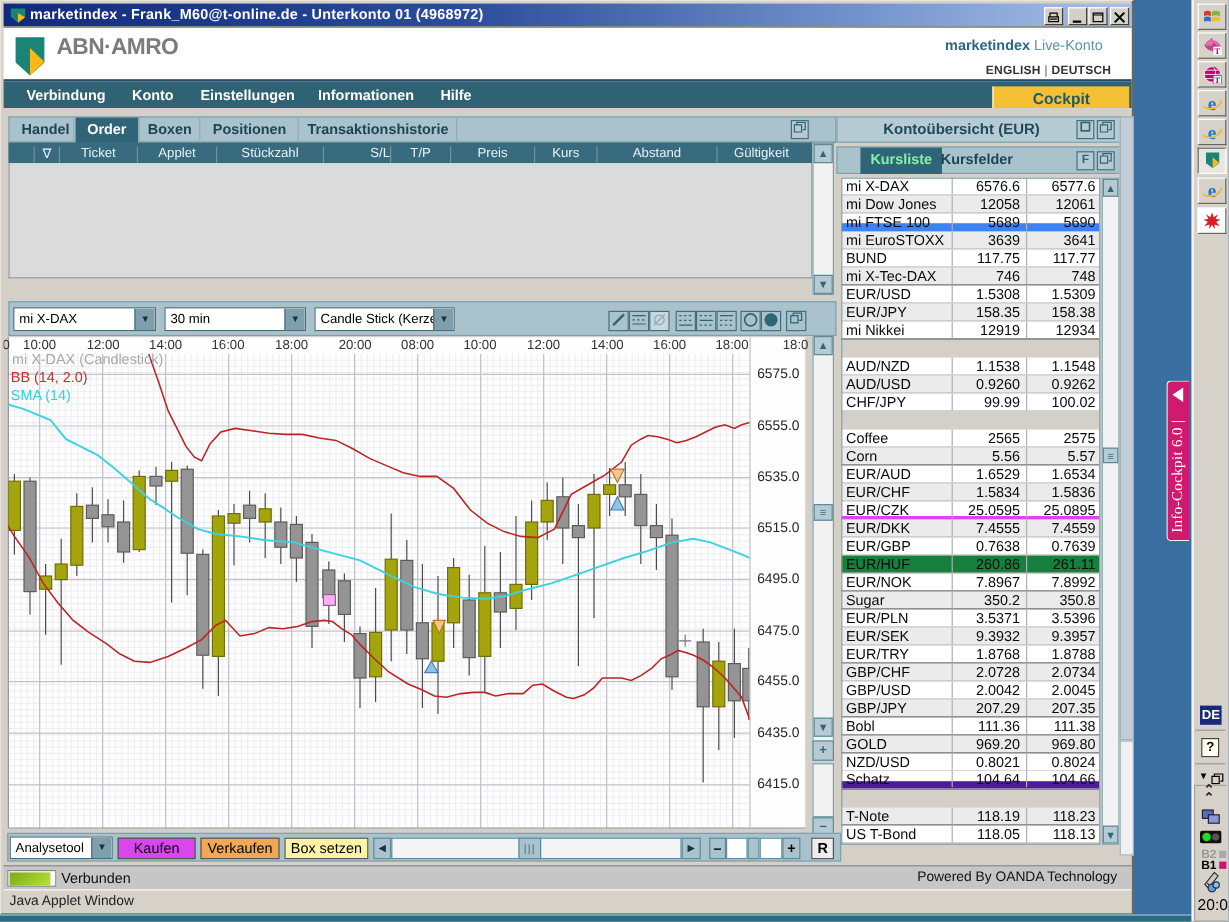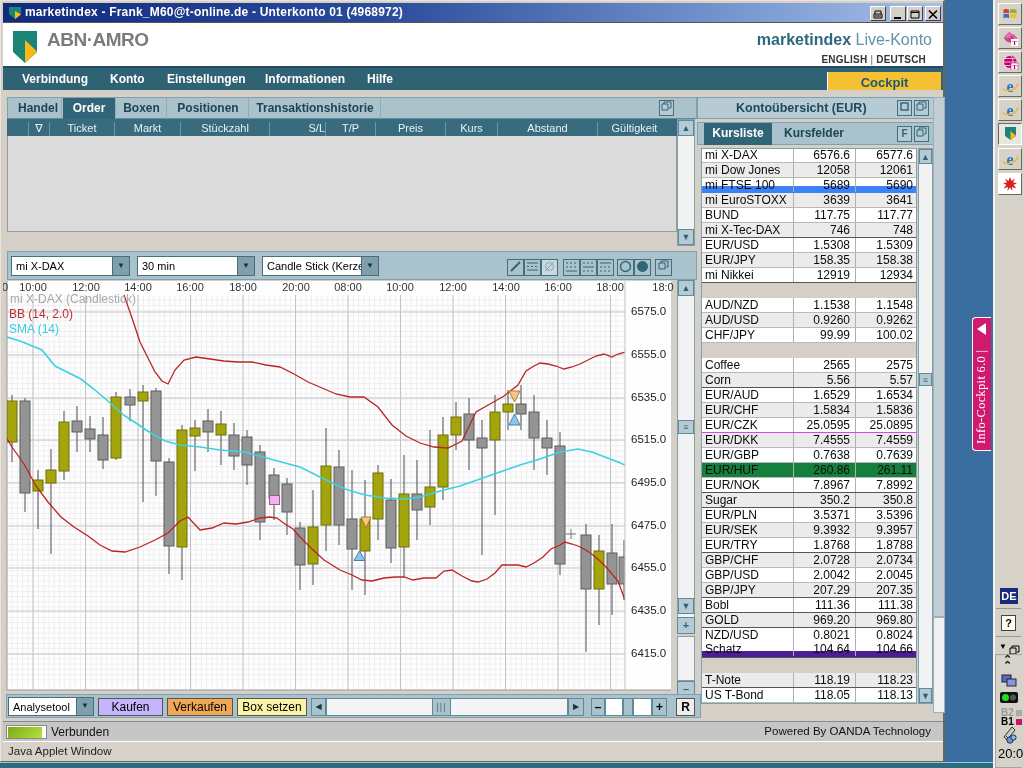--- a/index.html
+++ b/index.html
@@ -9,21 +9,21 @@
  border-top:1px solid #e8e4dc;border-left:1px solid #e8e4dc;border-right:2px solid #6a675f;border-bottom:1px solid #6a675f}
 #title{position:absolute;left:2px;top:2px;width:940px;height:19px;
  background:linear-gradient(90deg,#122a7d 0%,#2a4b9b 40%,#7c9bd2 80%,#a8c0e8 100%);color:#fff;
  font-size:12px;font-weight:bold;line-height:19px}
 #title .txt{position:absolute;left:22px;top:0;white-space:nowrap;letter-spacing:.2px}
 .tbtn{position:absolute;top:3px;width:16px;height:15px;background:#d4d0c8;border:1px solid;
  border-color:#fff #404040 #404040 #fff;text-align:center}
 
 #band{position:absolute;left:2px;top:21px;width:940px;height:46px;background:#fff;border-top:1px solid #555;border-bottom:2px solid #24496b}
 #abn{position:absolute;left:44px;top:6px;font-size:19px;font-weight:bold;color:#7b7b7b;letter-spacing:-.5px}
-#mi{position:absolute;right:11px;top:8px;font-size:16px;color:#5e93a8;white-space:nowrap}
+#mi{position:absolute;right:24px;top:8px;font-size:12px;color:#5e93a8;white-space:nowrap}
 #mi b{color:#2e6880}
 #lang{position:absolute;right:17px;top:31px;font-size:10px;font-weight:bold;color:#333;letter-spacing:.2px}
 
 #menu{position:absolute;left:2px;top:67px;width:940px;height:22px;background:#2f6374;color:#fff;font-size:12px;font-weight:bold}
 #menu span{position:absolute;top:4px}
 #cockpit{position:absolute;left:824px;top:0;width:114px;height:22px;background:#f5c033;color:#1e5a6a;
  text-align:center;line-height:22px;font-weight:bold;font-size:13px;border-left:1px solid #fff}
 #content{position:absolute;left:2px;top:89px;width:940px;height:651px;background:#d4d0c8}
 
 #ltabs{position:absolute;left:4px;top:7px;width:690px;height:22px;background:#a9c2cc;border:1px solid #7fa0ac;border-bottom:1px solid #5e8a99}
@@ -120,21 +120,21 @@
       <span class="t" style="left:160px;width:81px">Positionen</span>
       <span class="t" style="left:242px;width:131px">Transaktionshistorie</span>
       <span class="wbtn" style="left:651px;top:2px"><svg width="11" height="10" viewBox="0 0 11 10">
             <path d="M1,3 h6 v6 h-6 z M3,3 v-2 h7 v6 h-2" stroke="#2f6576" fill="none"></path>
           </svg></span>
     </div>
 
     <div id="ohdr">
         <span style="position:absolute;left:21px;width:21px;top:3px;text-align:center;border-left:1px solid #6e95a4;height:14px">∇</span>
         <span style="position:absolute;left:42px;width:65px;top:3px;text-align:center;border-left:1px solid #6e95a4;height:14px">Ticket</span>
-        <span style="position:absolute;left:107px;width:66px;top:3px;text-align:center;border-left:1px solid #6e95a4;height:14px">Markt</span>
+        <span style="position:absolute;left:107px;width:66px;top:3px;text-align:center;border-left:1px solid #6e95a4;height:14px">Applet</span>
         <span style="position:absolute;left:173px;width:89px;top:3px;text-align:center;border-left:1px solid #6e95a4;height:14px">Stückzahl</span>
         <span style="position:absolute;left:262px;width:56px;top:3px;text-align:right;border-left:1px solid #6e95a4;height:14px">S/L</span>
         <span style="position:absolute;left:318px;width:50px;top:3px;text-align:center;border-left:1px solid #6e95a4;height:14px">T/P</span>
         <span style="position:absolute;left:368px;width:70px;top:3px;text-align:center;border-left:1px solid #6e95a4;height:14px">Preis</span>
         <span style="position:absolute;left:438px;width:52px;top:3px;text-align:center;border-left:1px solid #6e95a4;height:14px">Kurs</span>
         <span style="position:absolute;left:490px;width:100px;top:3px;text-align:center;border-left:1px solid #6e95a4;height:14px">Abstand</span>
         <span style="position:absolute;left:590px;width:74px;top:3px;text-align:center;border-left:1px solid #6e95a4;height:14px">Gültigkeit</span>
       </div>
     <div id="obody"></div>
     <div class="sbv" style="left:674px;top:29px;height:127px">
@@ -538,21 +538,21 @@
       <div class="sbtn" style="top:0">▲</div>
       <div class="sthumb" style="top:140px;height:14px">≡</div>
       <div class="sbtn" style="top:318px">▼</div>
     </div>
     <div class="sbtn abs" style="left:674px;top:527px;font-size:11px;font-weight:bold;width:18px;height:17px">+</div>
     <div class="sbv" style="left:674px;top:546px;height:45px"></div>
     <div class="sbtn abs" style="left:674px;top:591px;font-size:11px;font-weight:bold;width:18px;height:17px">–</div>
 
     <div id="btb">
       <span class="dd" style="left:1px;width:86px;top:2px;height:19px">Analysetool<span class="da" style="height:17px;line-height:16px">▼</span></span>
-      <span class="bb" style="left:91px;width:65px;background:#c4b5fd">Kaufen</span>
+      <span class="bb" style="left:91px;width:65px;background:#d946ef">Kaufen</span>
       <span class="bb" style="left:160px;width:66px;background:#f0a854">Verkaufen</span>
       <span class="bb" style="left:230px;width:70px;background:#fdf3a7">Box setzen</span>
       <span class="bb" style="left:304px;width:15px;background:#a9c2cc;border-color:#5e8a99;color:#17333d;font-size:8px">◀</span>
       <span class="bb" style="left:319px;width:242px;background:#f4f4f4;border-color:#5e8a99"></span>
       <span class="bb" style="left:425px;width:19px;background:#a9c2cc;border-color:#5e8a99;color:#476d7a;letter-spacing:1px;font-size:9px">|||</span>
       <span class="bb" style="left:561px;width:16px;background:#a9c2cc;border-color:#5e8a99;color:#17333d;font-size:8px">▶</span>
       <span class="bb" style="left:584px;width:14px;background:#a9c2cc;border-color:#5e8a99;font-weight:bold">–</span>
       <span class="bb" style="left:598px;width:18px;background:#fff;border-color:#5e8a99"></span>
       <span class="bb" style="left:616px;width:10px;background:#a9c2cc;border-color:#5e8a99"></span>
       <span class="bb" style="left:626px;width:19px;background:#fff;border-color:#5e8a99"></span>
@@ -563,21 +563,21 @@
     <div id="rp1">
         <span style="position:absolute;left:38px;top:0">Kontoübersicht (EUR)</span>
       <span class="wbtn" style="left:199px"><svg width="9" height="9" viewBox="0 0 9 9">
             <rect x="1" y="1" width="7" height="7" fill="none" stroke="#2f6576" stroke-width="1.4"></rect>
           </svg></span>
       <span class="wbtn" style="left:216px"><svg width="11" height="10" viewBox="0 0 11 10">
             <path d="M1,3 h6 v6 h-6 z M3,3 v-2 h7 v6 h-2" stroke="#2f6576" fill="none"></path>
           </svg></span>
     </div>
     <div id="rp2">
-      <span style="position:absolute;left:6px;top:0;width:68px;height:22px;background:#2f6576;color:#ffffff;font-size:12px;font-weight:bold;text-align:center;line-height:21px">Kursliste</span>
+      <span style="position:absolute;left:19px;top:0;width:68px;height:22px;background:#2f6576;color:#86efac;font-size:12px;font-weight:bold;text-align:center;line-height:21px">Kursliste</span>
       <span style="position:absolute;left:86px;top:3px;font-size:12px;font-weight:bold;color:#1c4654">Kursfelder</span>
       <span class="wbtn" style="left:199px;top:3px">F</span>
       <span class="wbtn" style="left:216px;top:3px"><svg width="11" height="10" viewBox="0 0 11 10">
             <path d="M1,3 h6 v6 h-6 z M3,3 v-2 h7 v6 h-2" stroke="#2f6576" fill="none"></path>
           </svg></span>
     </div>
     <div class="qr" style="top:58px;background:#ffffff;border-bottom:1px solid #b9b9b9">
         <span class="qn">mi X-DAX</span>
         <span class="qb">6576.6</span>
         <span class="qa">6577.6</span>
@@ -650,21 +650,21 @@
       <div class="qr" style="top:298px;background:#ffffff;border-bottom:1px solid #b9b9b9">
         <span class="qn">EUR/AUD</span>
         <span class="qb">1.6529</span>
         <span class="qa">1.6534</span>
       </div>
       <div class="qr" style="top:313px;background:#ebebeb;border-bottom:1px solid #b9b9b9">
         <span class="qn">EUR/CHF</span>
         <span class="qb">1.5834</span>
         <span class="qa">1.5836</span>
       </div>
-      <div class="qr" style="top:328px;background:#ffffff;border-bottom:1px solid #d946ef">
+      <div class="qr" style="top:328px;background:#ffffff;border-bottom:3px solid #d946ef">
         <span class="qn">EUR/CZK</span>
         <span class="qb">25.0595</span>
         <span class="qa">25.0895</span>
       </div>
       <div class="qr" style="top:343px;background:#ebebeb;border-bottom:1px solid #b9b9b9">
         <span class="qn">EUR/DKK</span>
         <span class="qb">7.4555</span>
         <span class="qa">7.4559</span>
       </div>
       <div class="qr" style="top:358px;background:#ffffff;border-bottom:1px solid #b9b9b9">

